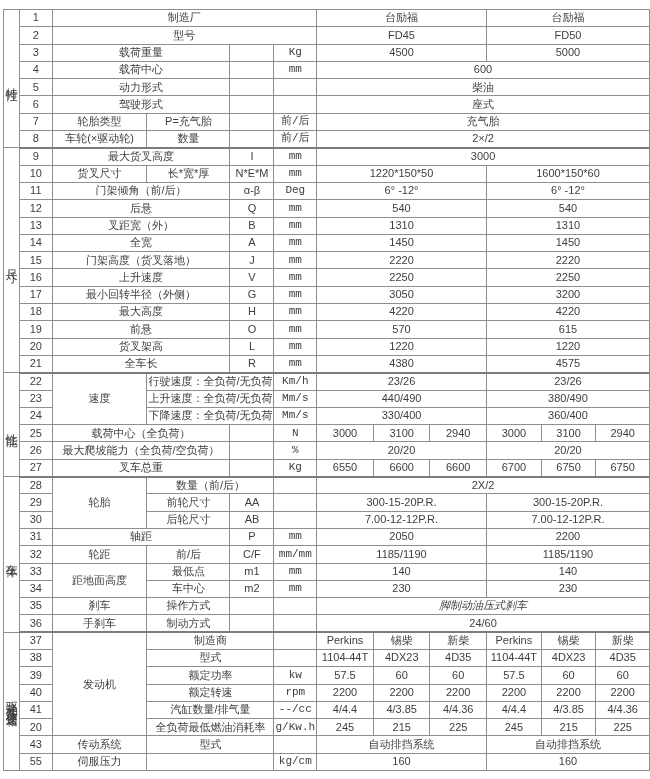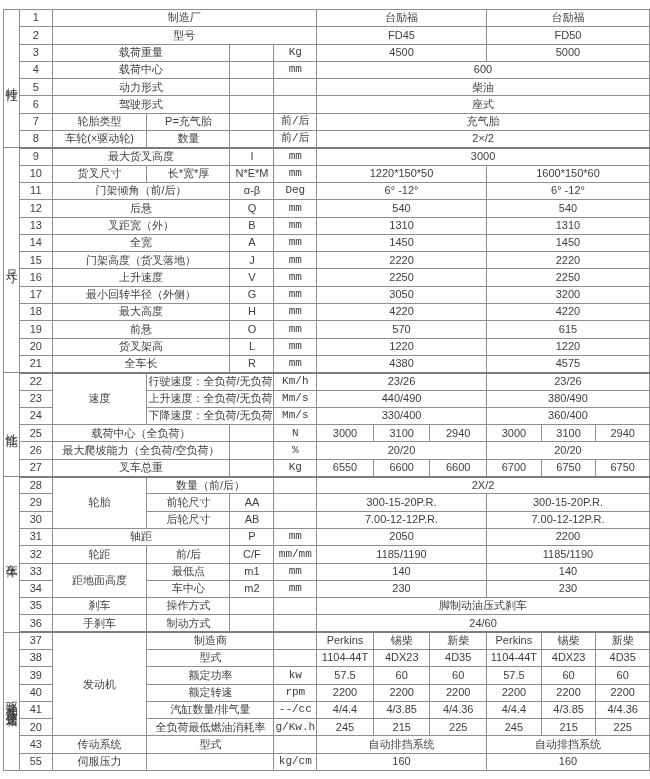--- a/index.html
+++ b/index.html
@@ -12,21 +12,21 @@
                 overflow:hidden;white-space:nowrap;box-sizing:border-box;}
   td.lab{font-size:10.5px;margin-top:6px;}
   td.unit{font-size:10.5px;padding:0;font-family:Liberation Mono, monospace;}
   td.sym{font-size:11px;}
   td.num{font-size:11px;}
   td.val{font-size:11px;}
   td.sec{padding:0;}
   .vspan{writing-mode:vertical-rl;text-orientation:upright;letter-spacing:2px;
          font-size:12px;display:inline-block;}
   tr.secend td{border-bottom:2px solid #7c7c7c;}
-  td.r{text-align:right;padding-right:4px;}
+  td.r{text-align:right;padding-right:4px;font-style:italic;}
   td.r2{text-align:right;padding-right:60px;}
 </style>
 </head>
 <body>
 
 <div class="page">
   <table class="spec">
     <colgroup>
       <col style="width:16px">
         <col style="width:33px">

